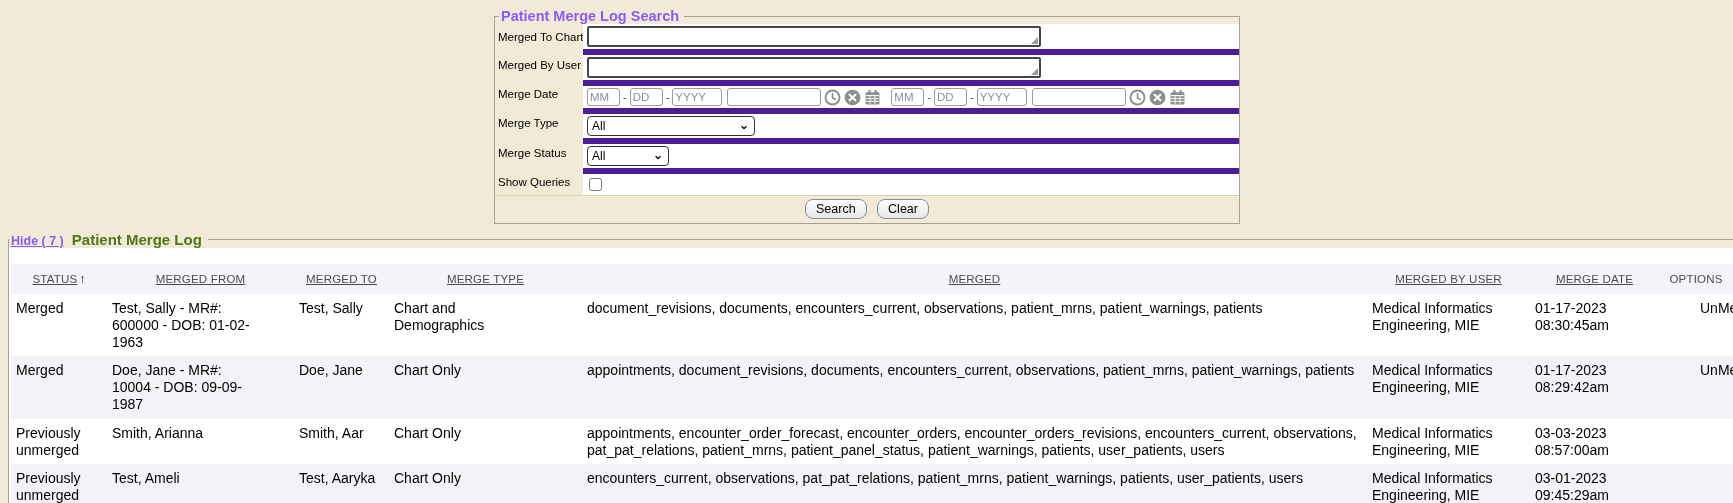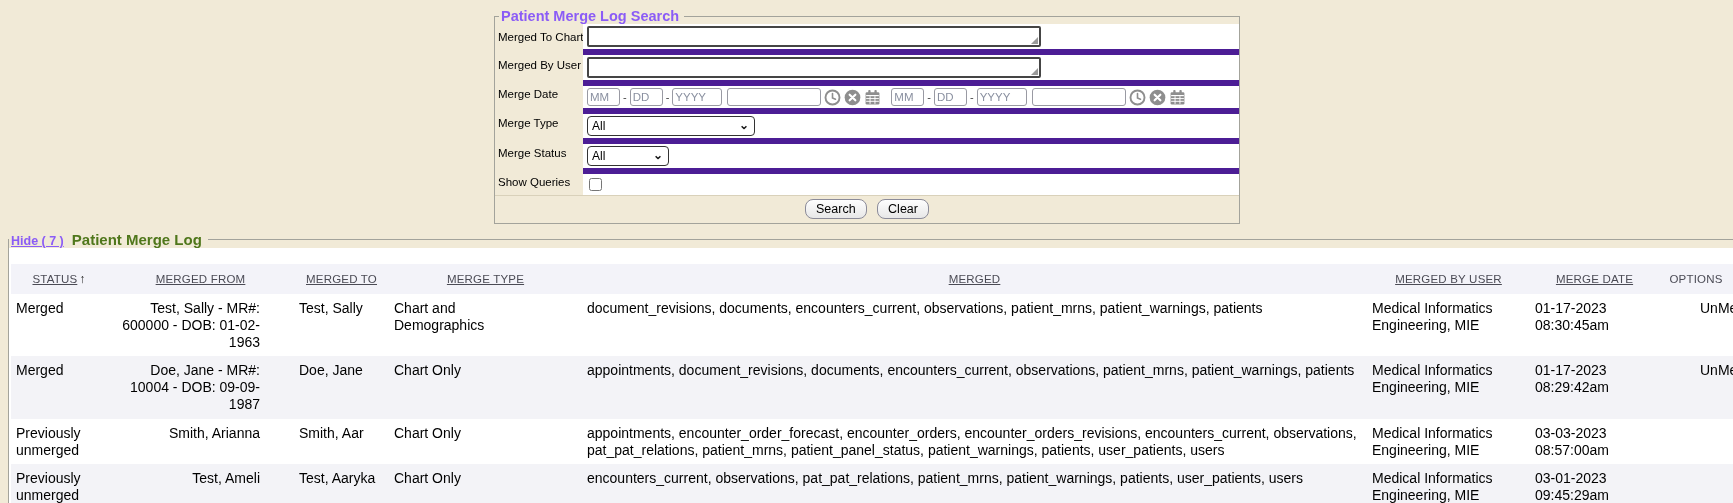--- a/index.html
+++ b/index.html
@@ -90,21 +90,21 @@
     background:#f3f3f9;text-align:center;font-weight:400;
     font-size:11.5px;color:#4b4b55;letter-spacing:.2px;
     padding:8px 5px;
   }
   th .hu{text-decoration:underline;}
   .sort{color:#1a1a1a;font-weight:bold;font-size:12px;margin-left:2px;}
   tbody td{
     vertical-align:top;padding:6px 8px 6px 5px;line-height:1.2;
   }
   tbody tr:nth-child(even){background:#f3f3f7;}
-  td.c-from{padding-right:34px;text-align:right;}
+  td.c-from{padding-right:34px;}
   td.c-type{padding-right:66px;margin-left:24px;}
   .unmerge{cursor:pointer;margin-left:36px;}
 </style>
 </head>
 <body>
 
 <fieldset class="search-fs">
   <legend class="search-legend">Patient Merge Log Search</legend>
 
   <div class="frow">

